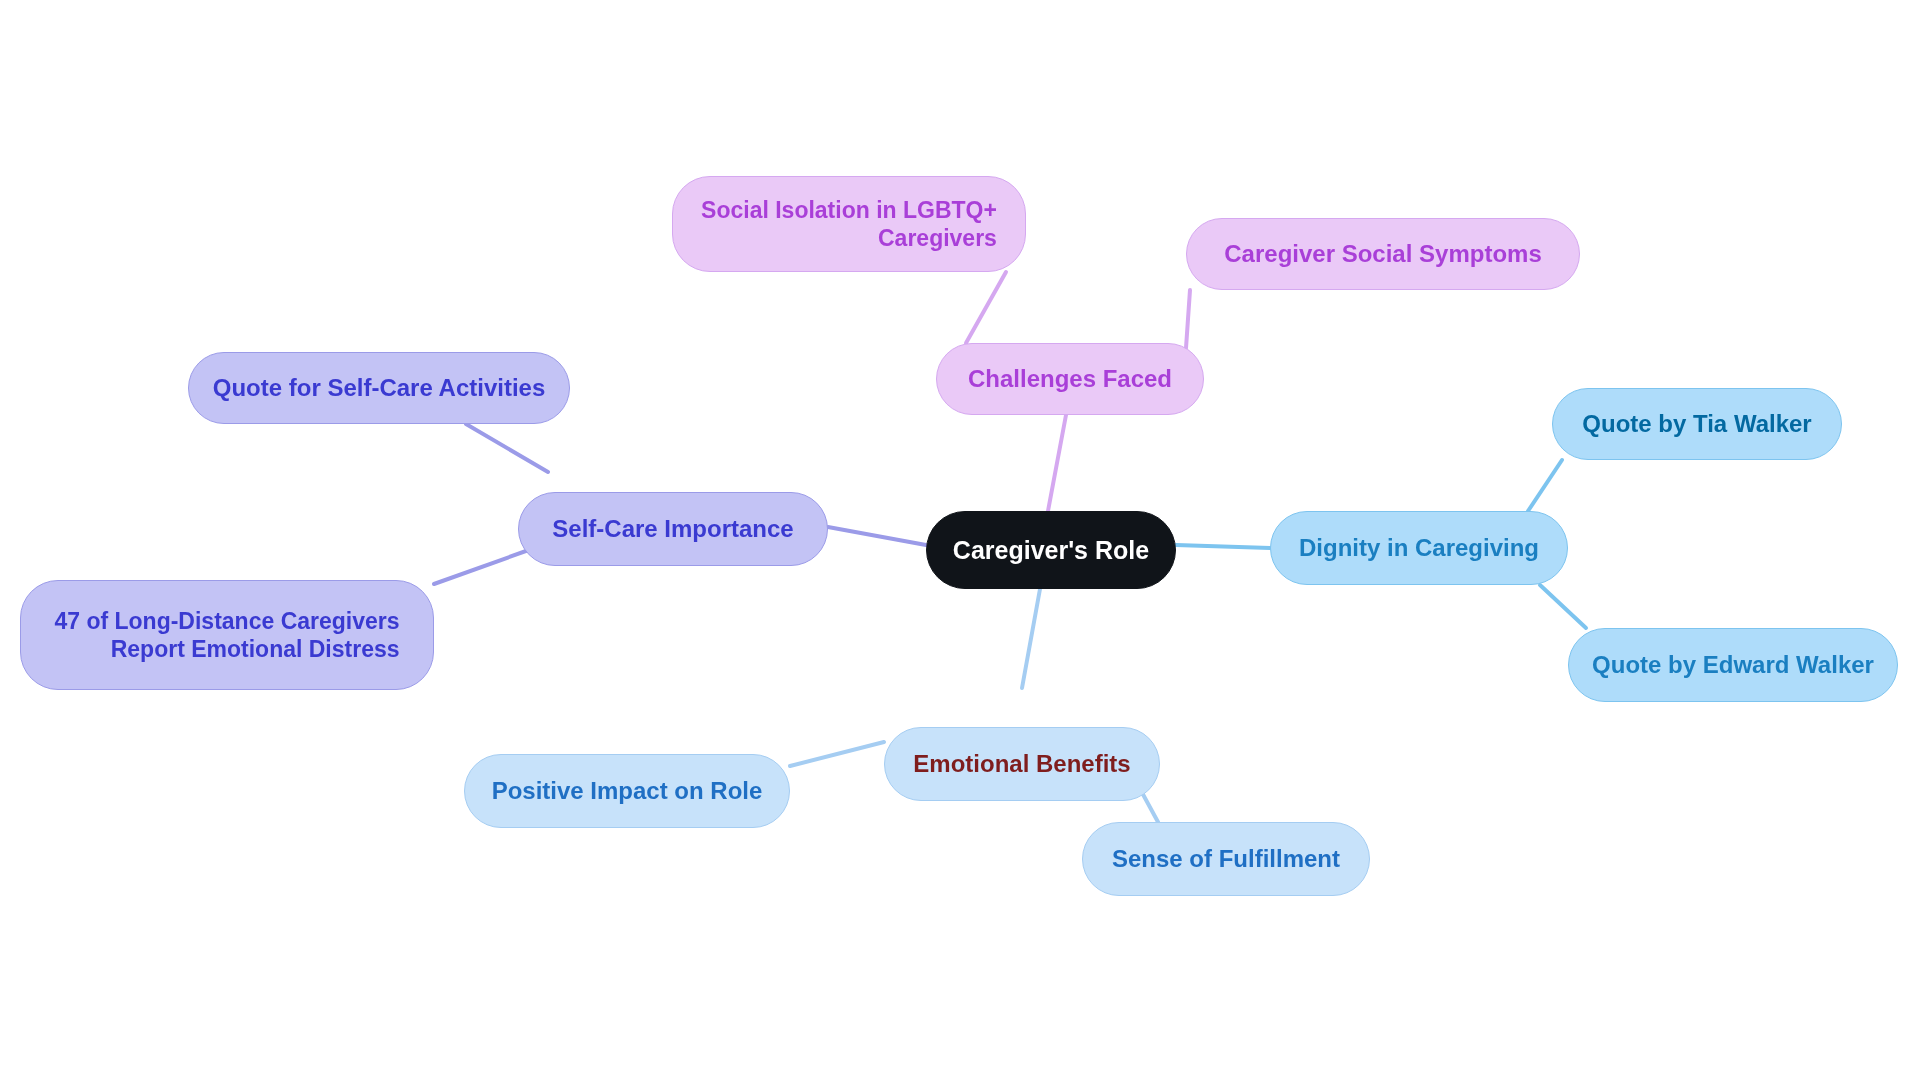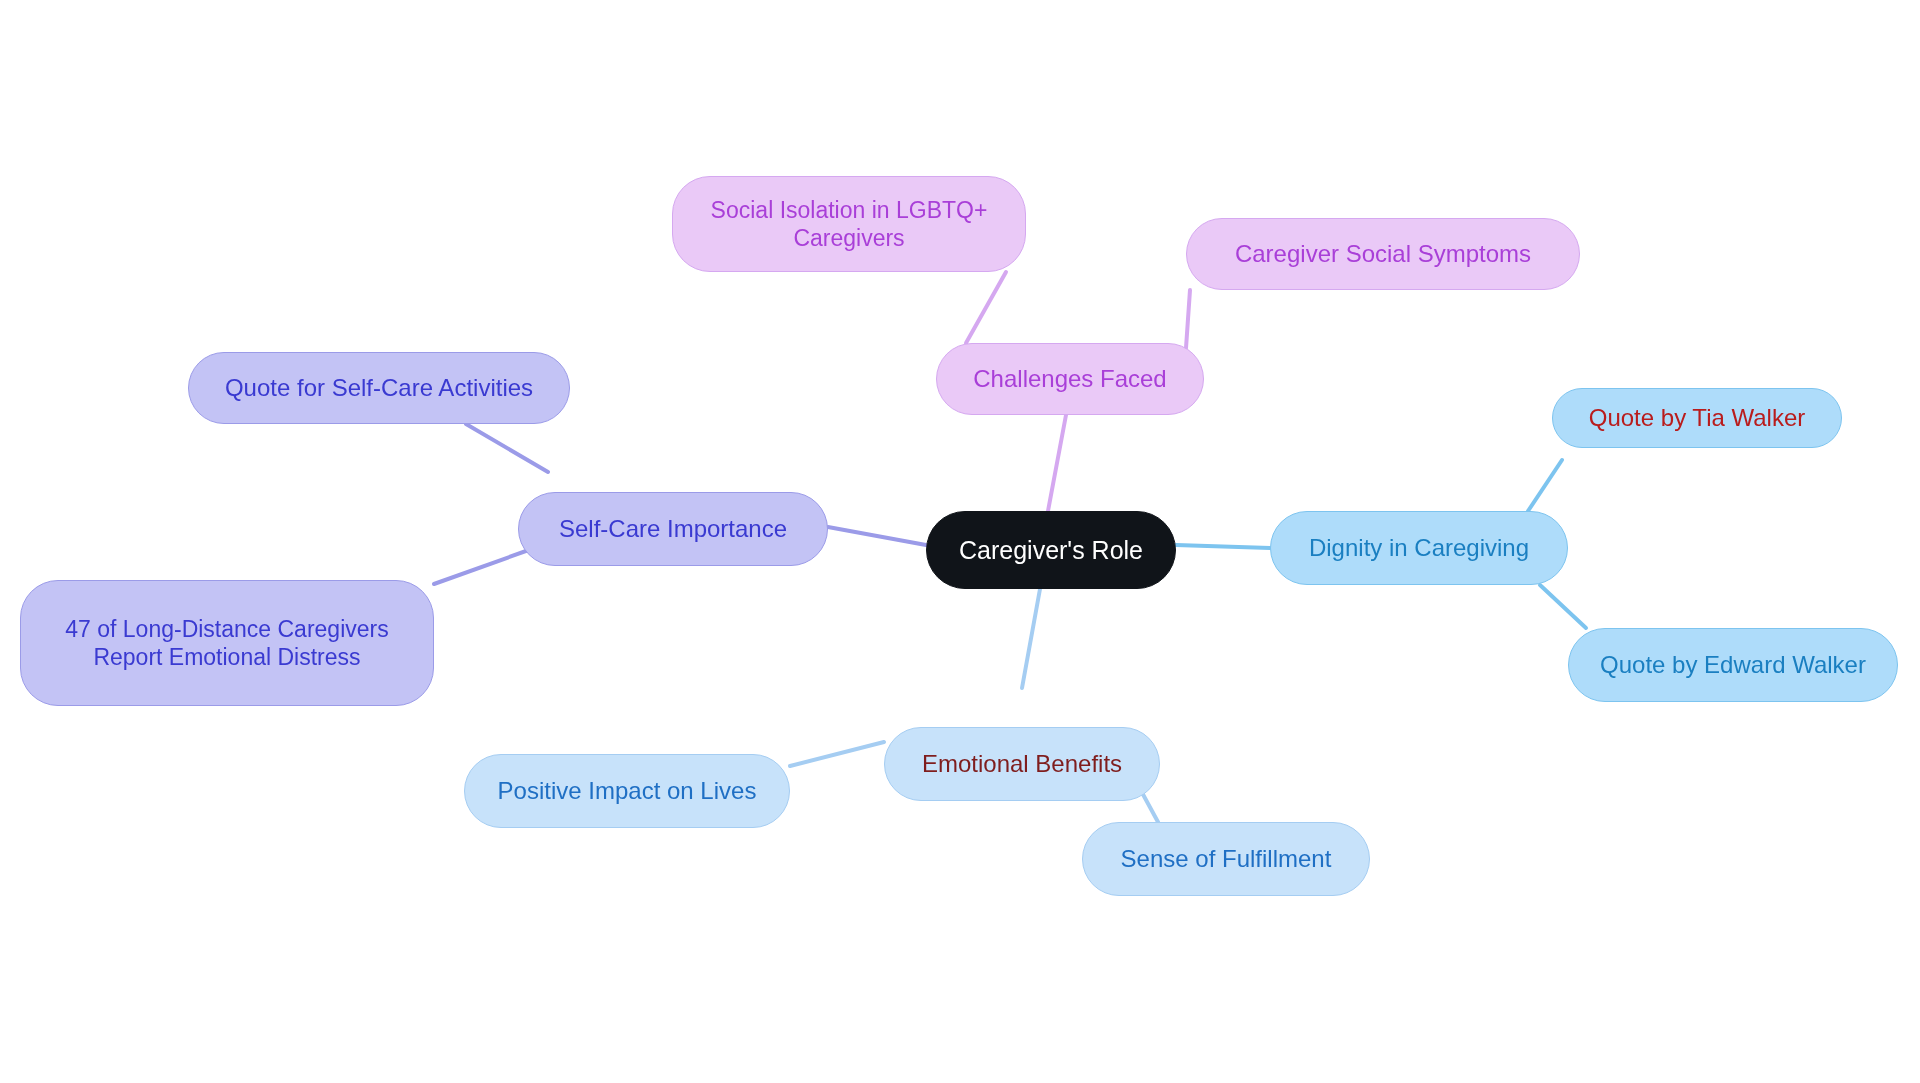--- a/index.html
+++ b/index.html
@@ -25,26 +25,27 @@
     top: 0;
     width: 1920px;
     height: 1083px;
   }
   .node {
     position: absolute;
     box-sizing: border-box;
     display: flex;
     align-items: center;
     justify-content: center;
-    text-align: center;
+    text-align: right;
     border-style: solid;
     border-width: 1.5px;
     line-height: 1.22;
     white-space: pre-line;
     padding: 0 14px;
+    font-weight: bold;
   }
   .node-label {
     display: block;
     white-space: pre-line;
   }
 </style>
 </head>
 <body>
 
 <div id="mindmap-root">
@@ -59,26 +60,26 @@
       <polyline points="1528,511 1562,460" fill="none" stroke="#7DC4EF" stroke-width="4" stroke-linecap="round" stroke-linejoin="round"></polyline>
       <polyline points="1540,585 1586,628" fill="none" stroke="#7DC4EF" stroke-width="4" stroke-linecap="round" stroke-linejoin="round"></polyline>
       <polyline points="1040,589 1022,688" fill="none" stroke="#A5CDF2" stroke-width="4" stroke-linecap="round" stroke-linejoin="round"></polyline>
       <polyline points="884,742 790,766" fill="none" stroke="#A5CDF2" stroke-width="4" stroke-linecap="round" stroke-linejoin="round"></polyline>
       <polyline points="1120,752 1158,822" fill="none" stroke="#A5CDF2" stroke-width="4" stroke-linecap="round" stroke-linejoin="round"></polyline>
     </svg>
   <div id="node-layer">
       <div class="node" style="left: 926px; top: 511px; width: 250px; height: 78px; border-radius: 39px; background: rgb(16, 20, 25); border-color: rgb(16, 20, 25); color: rgb(255, 255, 255); font-size: 25px;"><span class="node-label">Caregiver's Role</span></div>
       <div class="node" style="left: 518px; top: 472px; width: 310px; height: 74px; border-radius: 37px; background: rgb(195, 195, 245); border-color: rgb(155, 155, 232); color: rgb(58, 58, 209); font-size: 24px; margin-top: 20px;"><span class="node-label">Self-Care Importance</span></div>
       <div class="node" style="left: 188px; top: 352px; width: 382px; height: 72px; border-radius: 36px; background: rgb(195, 195, 245); border-color: rgb(155, 155, 232); color: rgb(58, 58, 209); font-size: 24px;"><span class="node-label">Quote for Self-Care Activities</span></div>
-      <div class="node" style="left: 20px; top: 580px; width: 414px; height: 126px; border-radius: 38px; background: rgb(195, 195, 245); border-color: rgb(155, 155, 232); color: rgb(58, 58, 209); font-size: 23px;"><span class="node-label">47 of Long-Distance Caregivers
+      <div class="node" style="left: 20px; top: 580px; width: 414px; height: 110px; border-radius: 38px; background: rgb(195, 195, 245); border-color: rgb(155, 155, 232); color: rgb(58, 58, 209); font-size: 23px;"><span class="node-label">47 of Long-Distance Caregivers
 Report Emotional Distress</span></div>
       <div class="node" style="left: 936px; top: 343px; width: 268px; height: 72px; border-radius: 36px; background: rgb(234, 201, 247); border-color: rgb(213, 168, 240); color: rgb(169, 63, 216); font-size: 24px;"><span class="node-label">Challenges Faced</span></div>
       <div class="node" style="left: 672px; top: 176px; width: 354px; height: 96px; border-radius: 38px; background: rgb(234, 201, 247); border-color: rgb(213, 168, 240); color: rgb(169, 63, 216); font-size: 23px;"><span class="node-label">Social Isolation in LGBTQ+
 Caregivers</span></div>
       <div class="node" style="left: 1186px; top: 218px; width: 394px; height: 72px; border-radius: 36px; background: rgb(234, 201, 247); border-color: rgb(213, 168, 240); color: rgb(169, 63, 216); font-size: 24px;"><span class="node-label">Caregiver Social Symptoms</span></div>
       <div class="node" style="left: 1270px; top: 511px; width: 298px; height: 74px; border-radius: 37px; background: rgb(174, 220, 250); border-color: rgb(125, 196, 239); color: rgb(26, 127, 193); font-size: 24px;"><span class="node-label">Dignity in Caregiving</span></div>
-      <div class="node" style="left: 1552px; top: 388px; width: 290px; height: 60px; border-radius: 36px; background: rgb(174, 220, 250); border-color: rgb(125, 196, 239); color: #b91c1c; font-size: 24px;"><span class="node-label">Quote by Tia Walker</span></div>
+      <div class="node" style="left: 1552px; top: 388px; width: 290px; height: 72px; border-radius: 36px; background: rgb(174, 220, 250); border-color: rgb(125, 196, 239); color: #0369a1; font-size: 24px;"><span class="node-label">Quote by Tia Walker</span></div>
       <div class="node" style="left: 1568px; top: 628px; width: 330px; height: 74px; border-radius: 37px; background: rgb(174, 220, 250); border-color: rgb(125, 196, 239); color: rgb(26, 127, 193); font-size: 24px;"><span class="node-label">Quote by Edward Walker</span></div>
       <div class="node" style="left: 884px; top: 688px; width: 276px; height: 74px; border-radius: 37px; background: rgb(199, 226, 250); border-color: rgb(165, 205, 242); color: #7f1d1d; font-size: 24px; margin-top: 39px;"><span class="node-label">Emotional Benefits</span></div>
-      <div class="node" style="left: 464px; top: 754px; width: 326px; height: 74px; border-radius: 37px; background: rgb(199, 226, 250); border-color: rgb(165, 205, 242); color: rgb(31, 111, 196); font-size: 24px;"><span class="node-label">Positive Impact on Lives</span></div>
+      <div class="node" style="left: 464px; top: 754px; width: 326px; height: 74px; border-radius: 37px; background: rgb(199, 226, 250); border-color: rgb(165, 205, 242); color: rgb(31, 111, 196); font-size: 24px;"><span class="node-label">Positive Impact on Role</span></div>
       <div class="node" style="left: 1082px; top: 822px; width: 288px; height: 74px; border-radius: 37px; background: rgb(199, 226, 250); border-color: rgb(165, 205, 242); color: rgb(31, 111, 196); font-size: 24px;"><span class="node-label">Sense of Fulfillment</span></div>
     </div>
 </div>
 
 </body></html>

